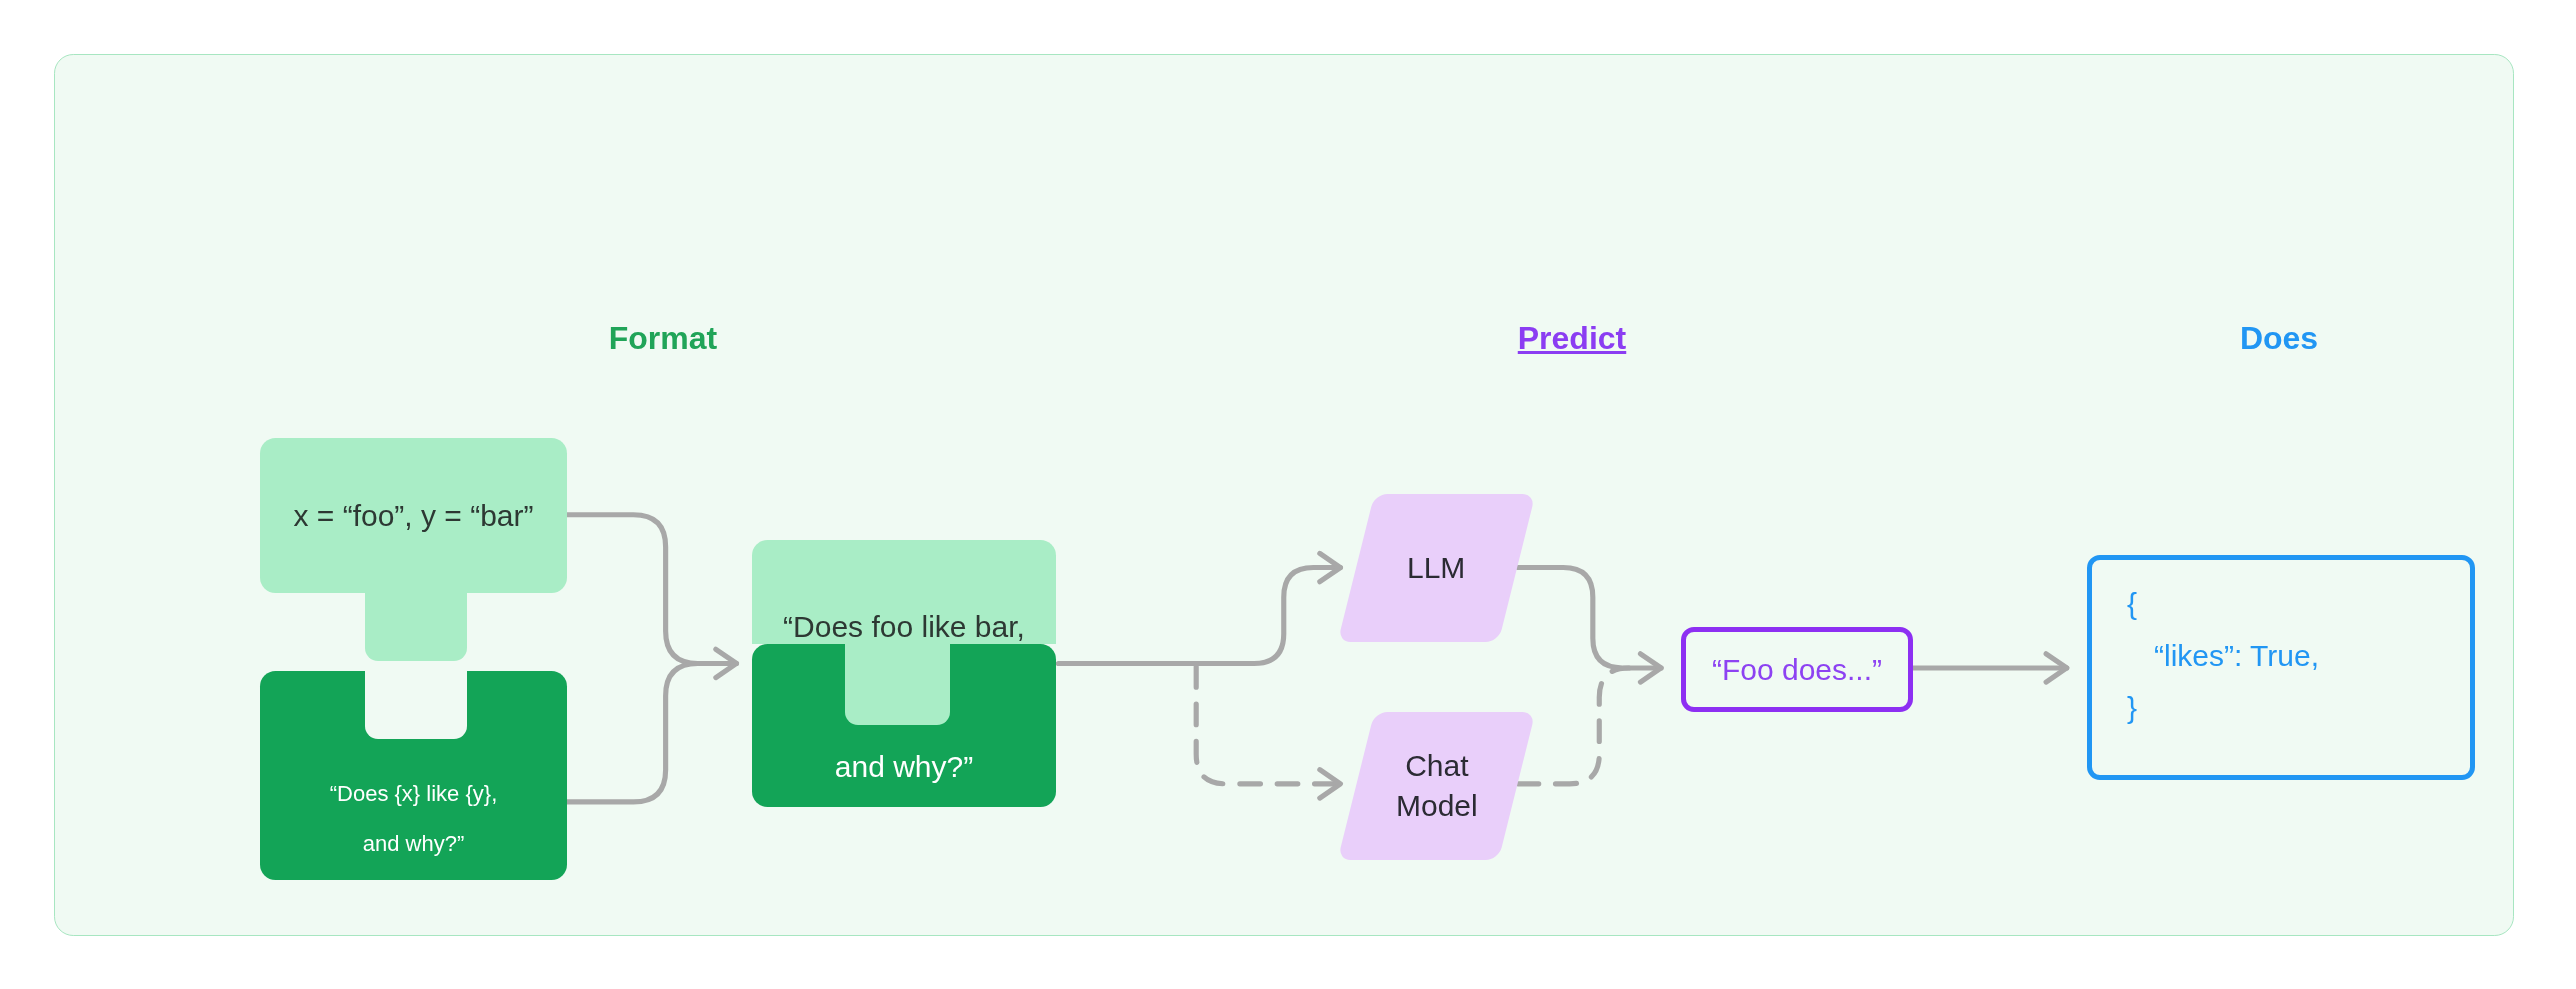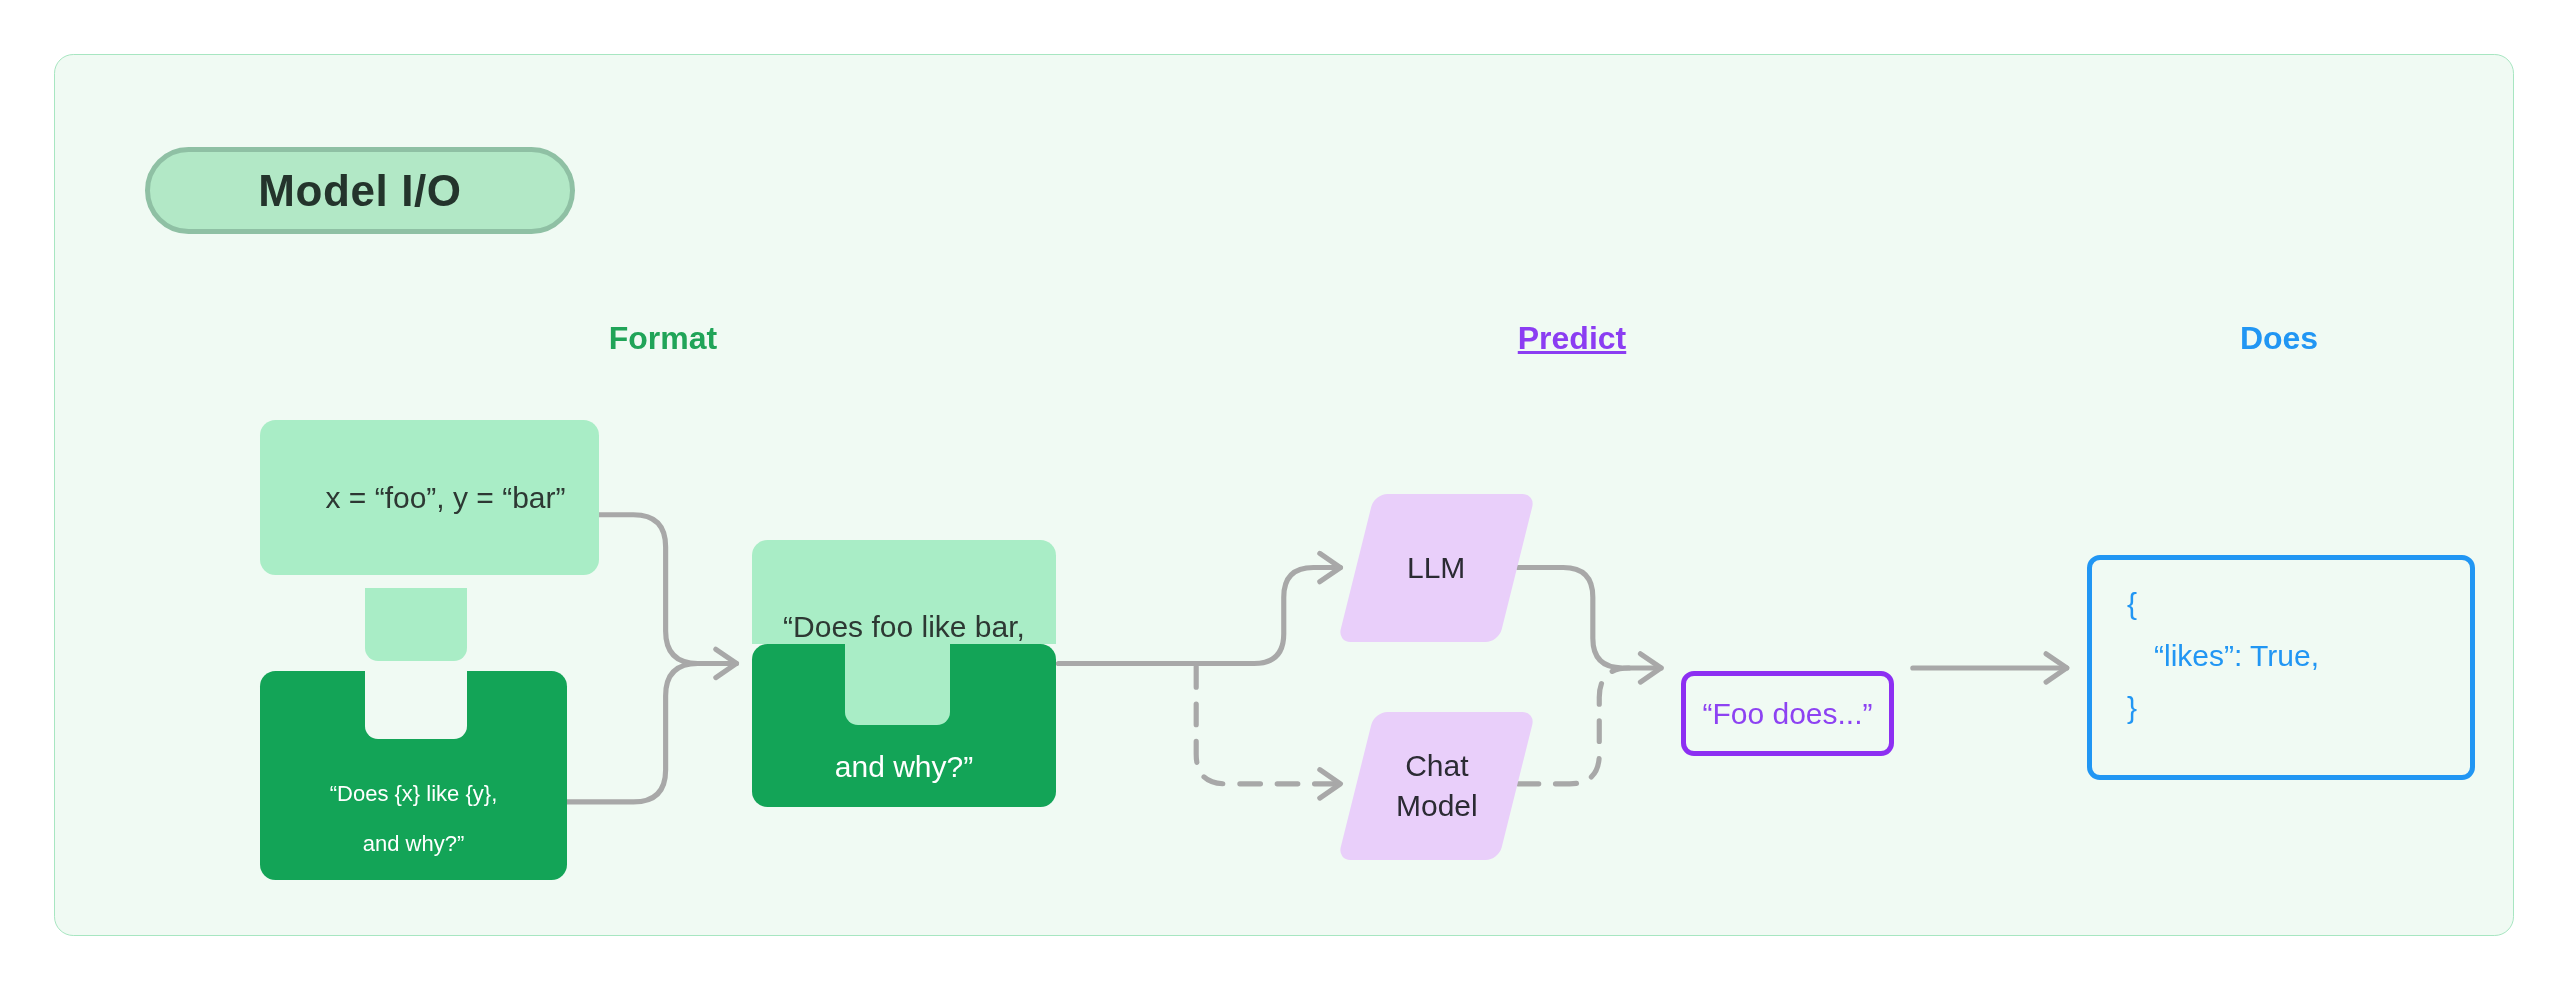--- a/index.html
+++ b/index.html
@@ -43,23 +43,23 @@
   }
   .hdr-format  { left: 608px;  color: #20a458; }
   .hdr-predict { left: 1517px; color: #8b3df2; text-decoration: underline; }
   .hdr-parse   { left: 2224px; color: #2196f3; }
 
   
   .piece-light { background: #a9edc6; }
   .piece-dark  { background: #13a457; }
 
   .boxA-main {
-    left: 205px; top: 365px; width: 307px; height: 155px;
+    left: 205px; top: 383px; width: 307px; height: 155px;
     border-radius: 15.5px;
-    display: flex; align-items: center; justify-content: center; padding-left: 32px;
+    display: flex; align-items: center; justify-content: center;
   }
   .boxA-tab {
     left: 310px; top: 533px; width: 102px; height: 73px;
     border-radius: 0 0 13px 13px;
   }
   .boxB-main {
     left: 205px; top: 616px; width: 307px; height: 209px;
     border-radius: 15.5px;
   }
   .boxB-notch {
@@ -103,26 +103,26 @@
   }
   .para-llm  { left: 1301px; top: 439px; }
   .para-chat { left: 1301px; top: 657px; }
   .para-label {
     transform: skewX(14deg);
     font-size: 30px; color: #2b2b33;
     text-align: center; line-height: 40px;
   }
 
   .completion-box {
-    left: 1626px; top: 572px; width: 213px; height: 85px;
+    left: 1626px; top: 572px; width: 232px; height: 85px;
     border: 5.2px solid #8d2ff2;
     border-radius: 13px;
     box-sizing: border-box;
     display: flex; align-items: center; justify-content: center;
-    font-size: 30px; color: #8d42f2; margin-top: 44px;
+    font-size: 30px; color: #8d42f2;
   }
 
   .parsed-box {
     left: 2032px; top: 500px; width: 388px; height: 225px;
     border: 5.2px solid #2196f3;
     border-radius: 13px;
     box-sizing: border-box;
     padding: 18px 0 0 35px;
     font-size: 30px; line-height: 52px; color: #2196f3;
     white-space: nowrap;
@@ -156,21 +156,20 @@
       <path stroke-dasharray="32 26" d="M 1772 950 V 1086 Q 1772 1132 1818 1132 H 1996" marker-end="url(#arrow)"></path>
 
       <path d="M 2272 796 H 2342 Q 2388 796 2388 842 V 906 Q 2388 952 2434 952 H 2494" marker-end="url(#arrow)"></path>
 
       <path stroke-dasharray="32 26" d="M 2272 1132 H 2352 Q 2398 1132 2398 1086 V 998 Q 2398 952 2444 952"></path>
 
       <path d="M 2885 952 H 3124" marker-end="url(#arrow)"></path>
     </g>
   </svg>
 
-  <div class="abs badge">Model I/O</div>
 
   <div class="abs hdr hdr-format">Format</div>
   <div class="abs hdr hdr-predict">Predict</div>
   <div class="abs hdr hdr-parse">Does</div>
 
   <div class="abs boxA-main piece-light">
     <span class="node-text-dark">x = “foo”, y = “bar”</span>
   </div>
   <div class="abs boxA-tab piece-light"></div>
 

